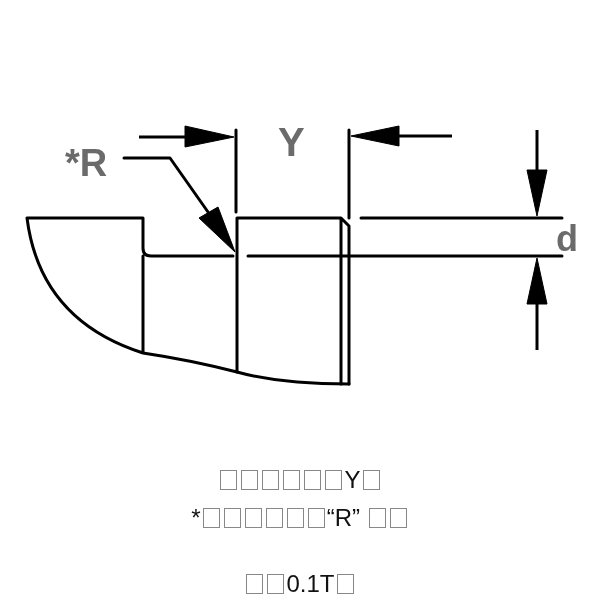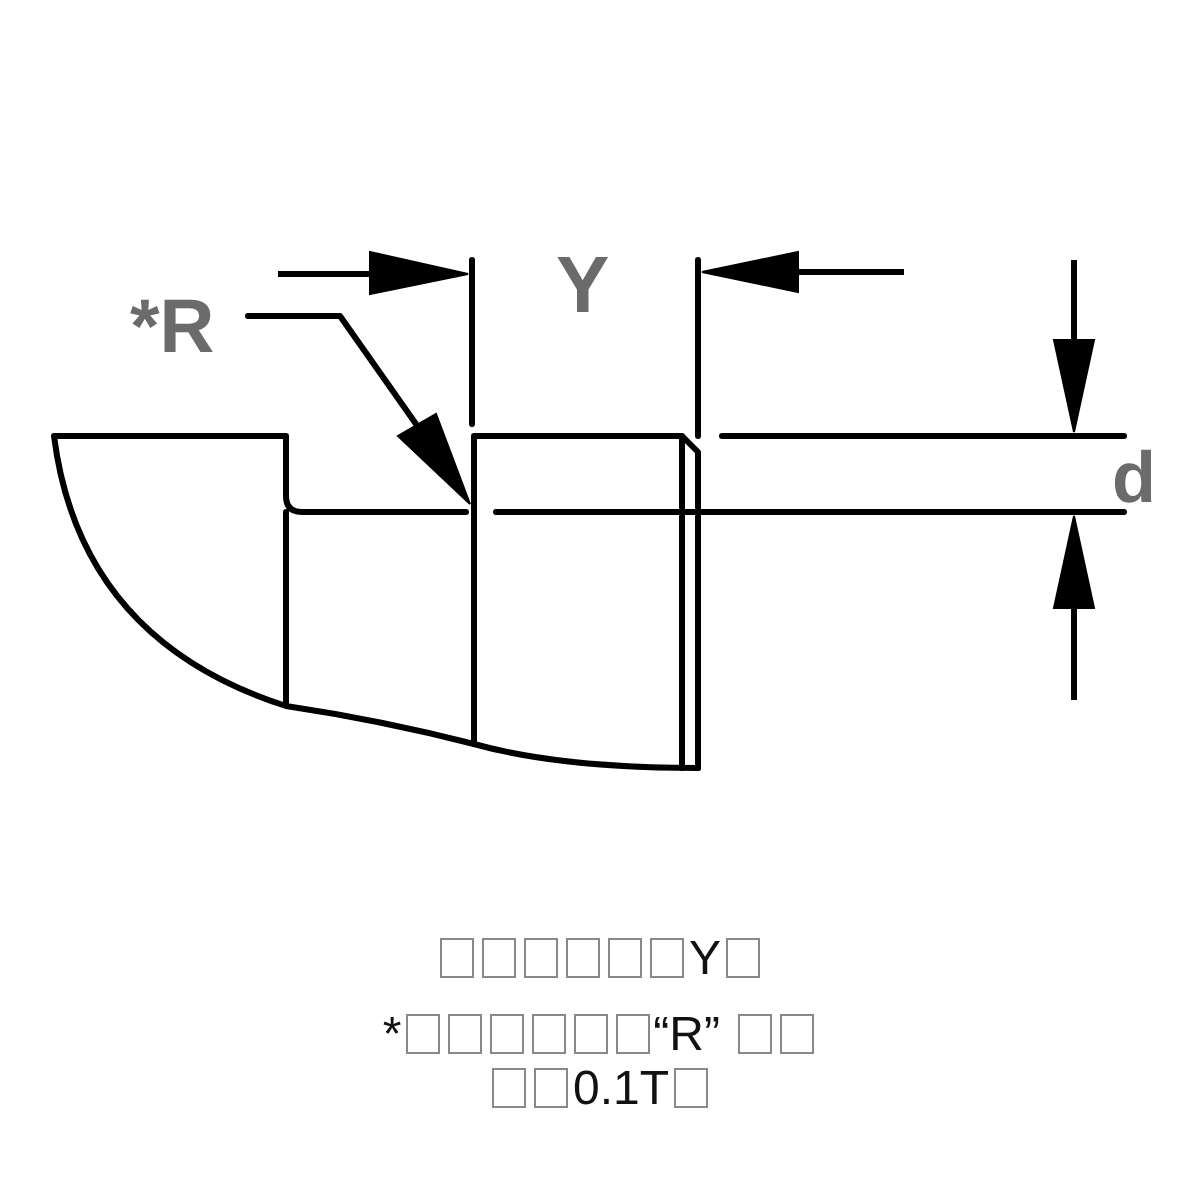--- a/index.html
+++ b/index.html
@@ -45,13 +45,13 @@
     <path d="M199,218 L235,252 L218,207 z" stroke-width="1"></path>
   </g>
 
   <text class="lbl" x="65" y="176" font-size="38">*R</text>
   <text class="lbl" x="278" y="156" font-size="40">Y</text>
   <text class="lbl" x="556" y="251" font-size="36">d</text>
 </svg>
 
 <div class="caption" style="top:465px;"><span class="tofu"></span><span class="tofu"></span><span class="tofu"></span><span class="tofu"></span><span class="tofu"></span><span class="tofu"></span><span>Y</span><span class="tofu"></span></div>
 <div class="caption" style="top:503px;"><span>*</span><span class="tofu"></span><span class="tofu"></span><span class="tofu"></span><span class="tofu"></span><span class="tofu"></span><span class="tofu"></span><span>“R” </span><span class="tofu"></span><span class="tofu"></span></div>
-<div class="caption" style="top:530px;"><span class="tofu"></span><span class="tofu"></span><span>0.1T</span><span class="tofu"></span></div>
+<div class="caption" style="top:569px;"><span class="tofu"></span><span class="tofu"></span><span>0.1T</span><span class="tofu"></span></div>
 
 </body></html>

